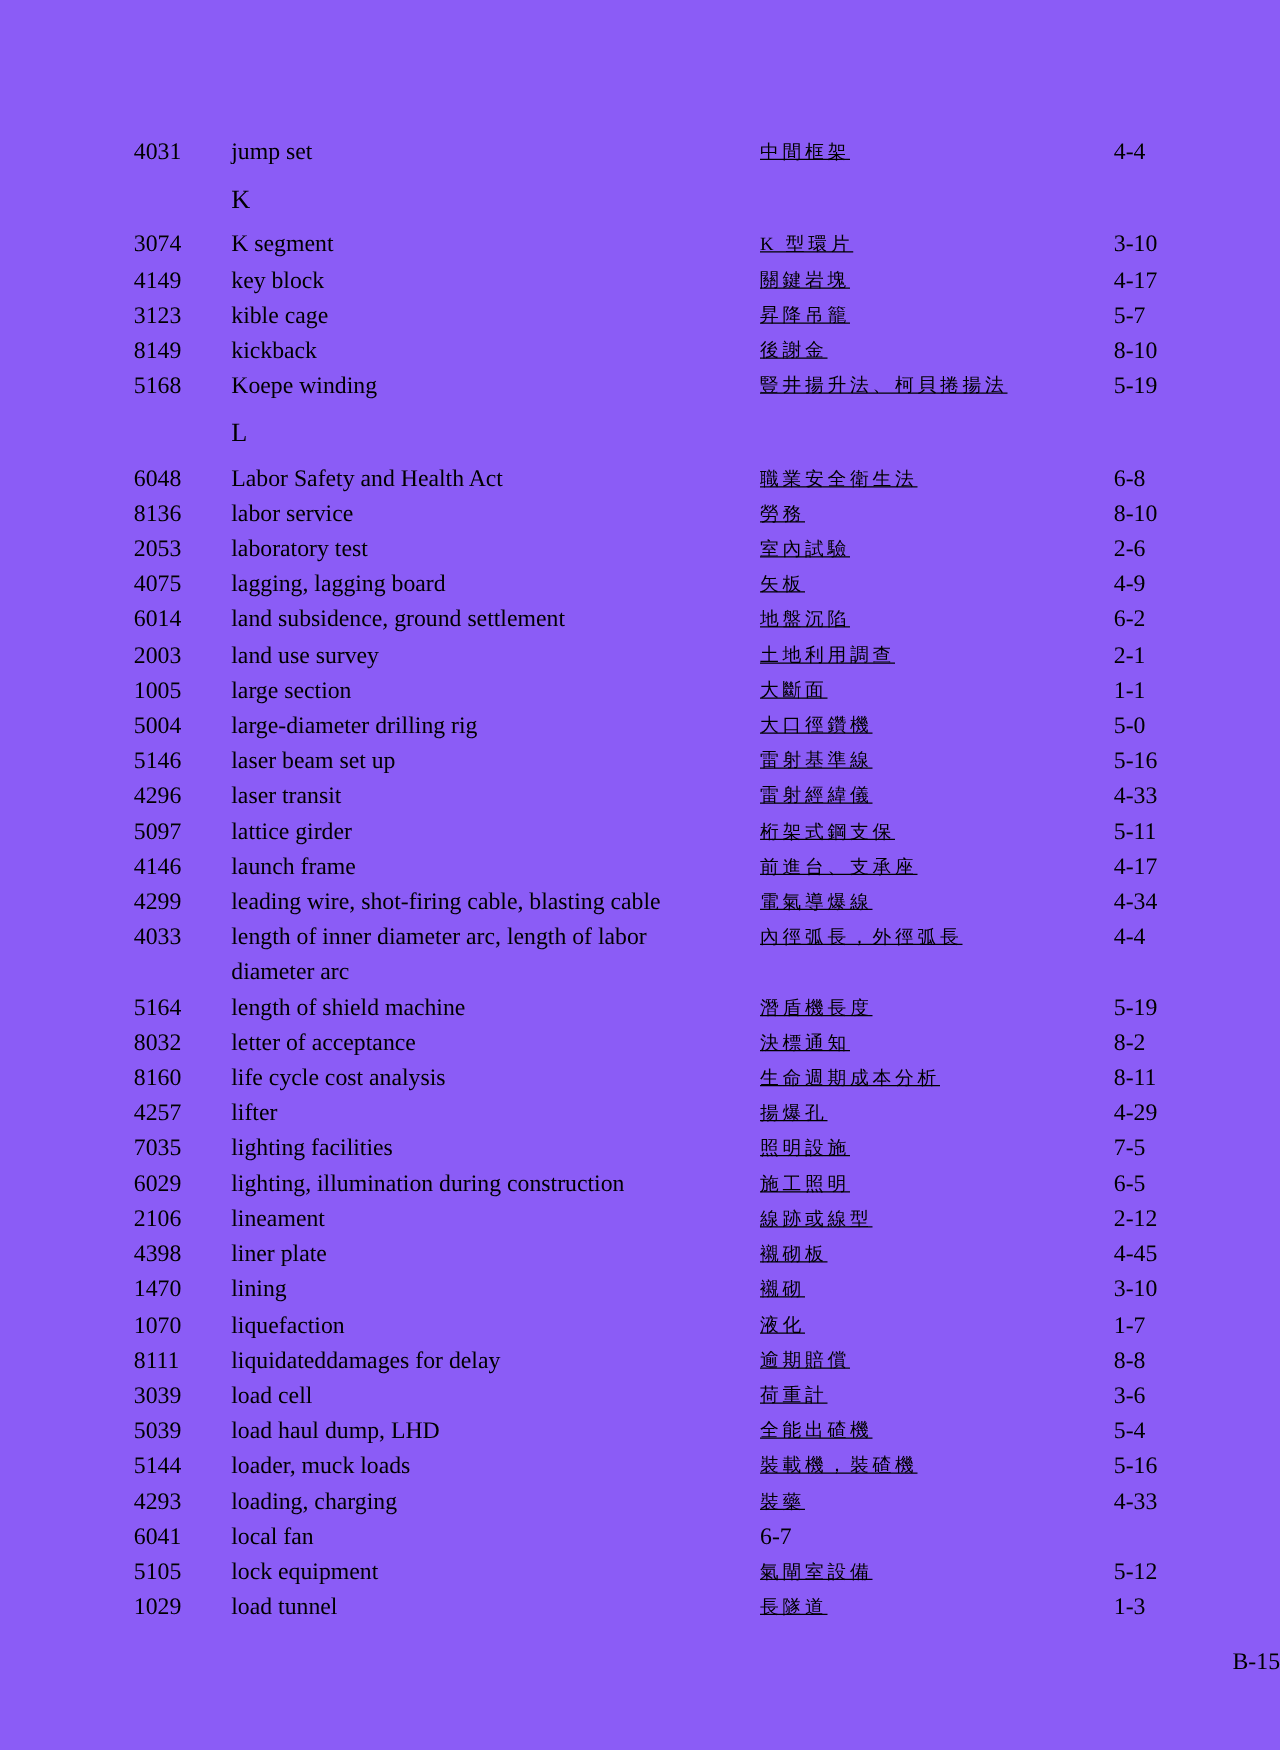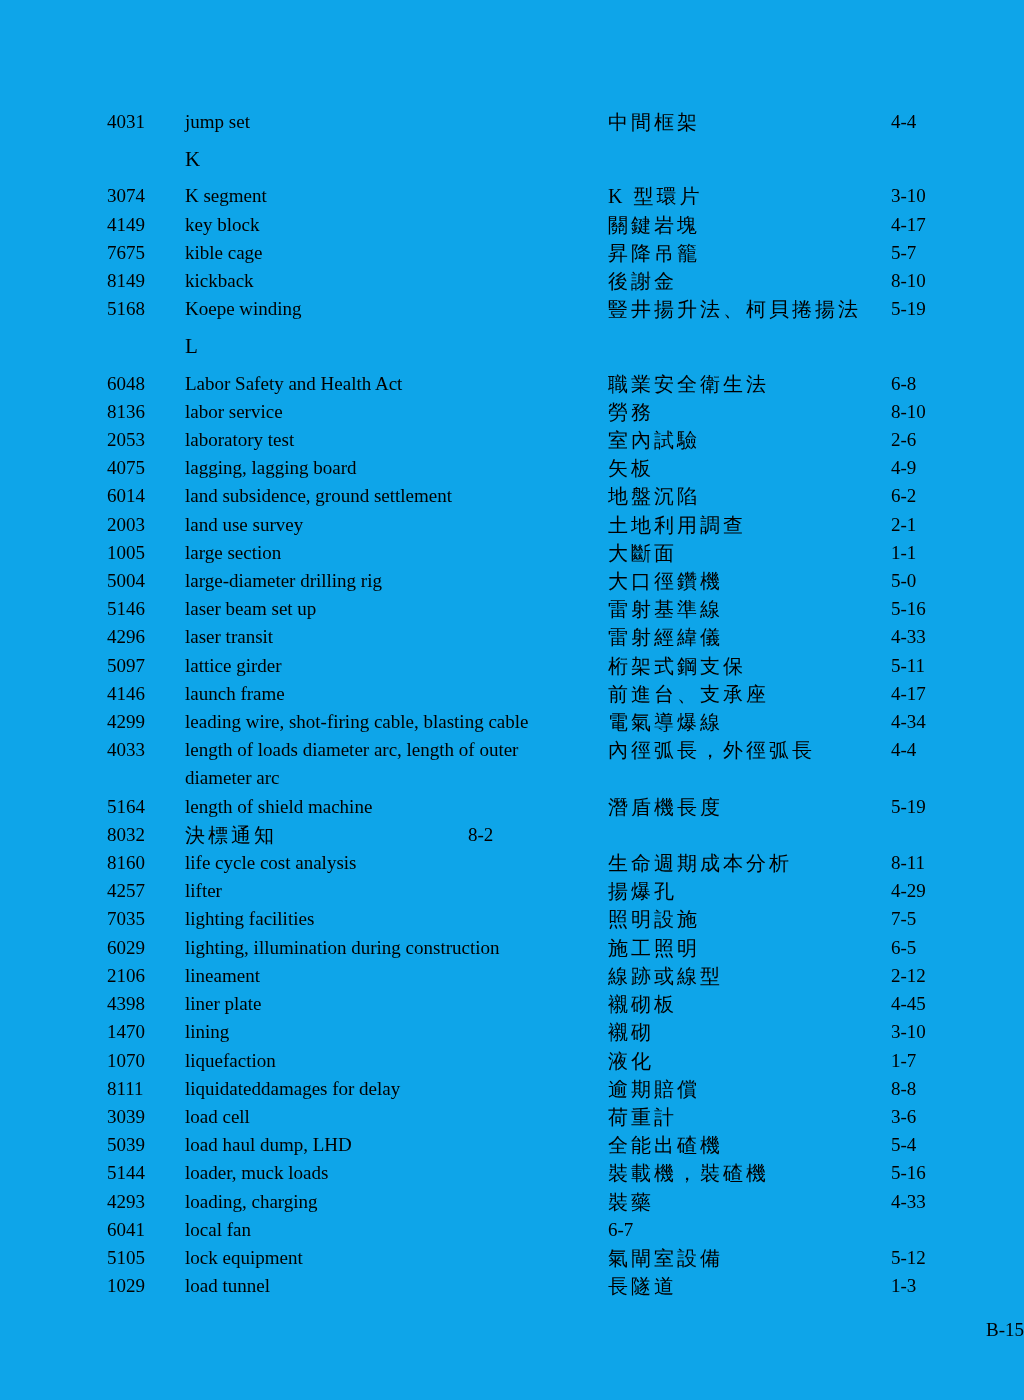--- a/index.html
+++ b/index.html
@@ -4,21 +4,21 @@
 <style>
   html, body {
     margin: 0;
     padding: 0;
     background: #ffffff;
   }
   .page {
     position: relative;
     width: 1024px;
     height: 1400px;
-    background: #0ea5e9;
+    background: #8b5cf6;
     color: #000000;
     font-family: "Liberation Serif", "DejaVu Serif", serif;
     overflow: hidden;
   }
   .glossary {
     position: absolute;
     left: 107px;
     top: 108px;
     width: 870px;
   }
@@ -35,23 +35,24 @@
   .c-term {
     width: 423px;
     flex: 0 0 423px;
     padding-right: 12px;
     box-sizing: border-box;
     white-space: pre-line;
   }
   .c-zh {
     width: 283px;
     flex: 0 0 283px;
-    font-size: 20px;
+    font-size: 15px;
     letter-spacing: 3px;
     white-space: nowrap;
+    text-decoration: underline;
   }
   .c-page {
     flex: 1 1 auto;
   }
   .section-header {
     margin: 9px 0 9px 78px;
     font-size: 21px;
     line-height: 28.2px;
   }
   .footer {
@@ -82,21 +83,21 @@
     <span class="c-zh">K 型環片</span>
     <span class="c-page">3-10</span>
   </div>
       <div class="g-row">
     <span class="c-code">4149</span>
     <span class="c-term">key block</span>
     <span class="c-zh">關鍵岩塊</span>
     <span class="c-page">4-17</span>
   </div>
       <div class="g-row">
-    <span class="c-code">7675</span>
+    <span class="c-code">3123</span>
     <span class="c-term">kible cage</span>
     <span class="c-zh">昇降吊籠</span>
     <span class="c-page">5-7</span>
   </div>
       <div class="g-row">
     <span class="c-code">8149</span>
     <span class="c-term">kickback</span>
     <span class="c-zh">後謝金</span>
     <span class="c-page">8-10</span>
   </div>
@@ -180,33 +181,34 @@
     <span class="c-page">4-17</span>
   </div>
       <div class="g-row">
     <span class="c-code">4299</span>
     <span class="c-term">leading wire, shot-firing cable, blasting cable</span>
     <span class="c-zh">電氣導爆線</span>
     <span class="c-page">4-34</span>
   </div>
       <div class="g-row">
     <span class="c-code">4033</span>
-    <span class="c-term">length of loads diameter arc, length of outer
+    <span class="c-term">length of inner diameter arc, length of labor
 diameter arc</span>
     <span class="c-zh">內徑弧長，外徑弧長</span>
     <span class="c-page">4-4</span>
   </div>
       <div class="g-row">
     <span class="c-code">5164</span>
     <span class="c-term">length of shield machine</span>
     <span class="c-zh">潛盾機長度</span>
     <span class="c-page">5-19</span>
   </div>
       <div class="g-row">
     <span class="c-code">8032</span>
+    <span class="c-term">letter of acceptance</span>
     <span class="c-zh">決標通知</span>
     <span class="c-page">8-2</span>
   </div>
       <div class="g-row">
     <span class="c-code">8160</span>
     <span class="c-term">life cycle cost analysis</span>
     <span class="c-zh">生命週期成本分析</span>
     <span class="c-page">8-11</span>
   </div>
       <div class="g-row">

